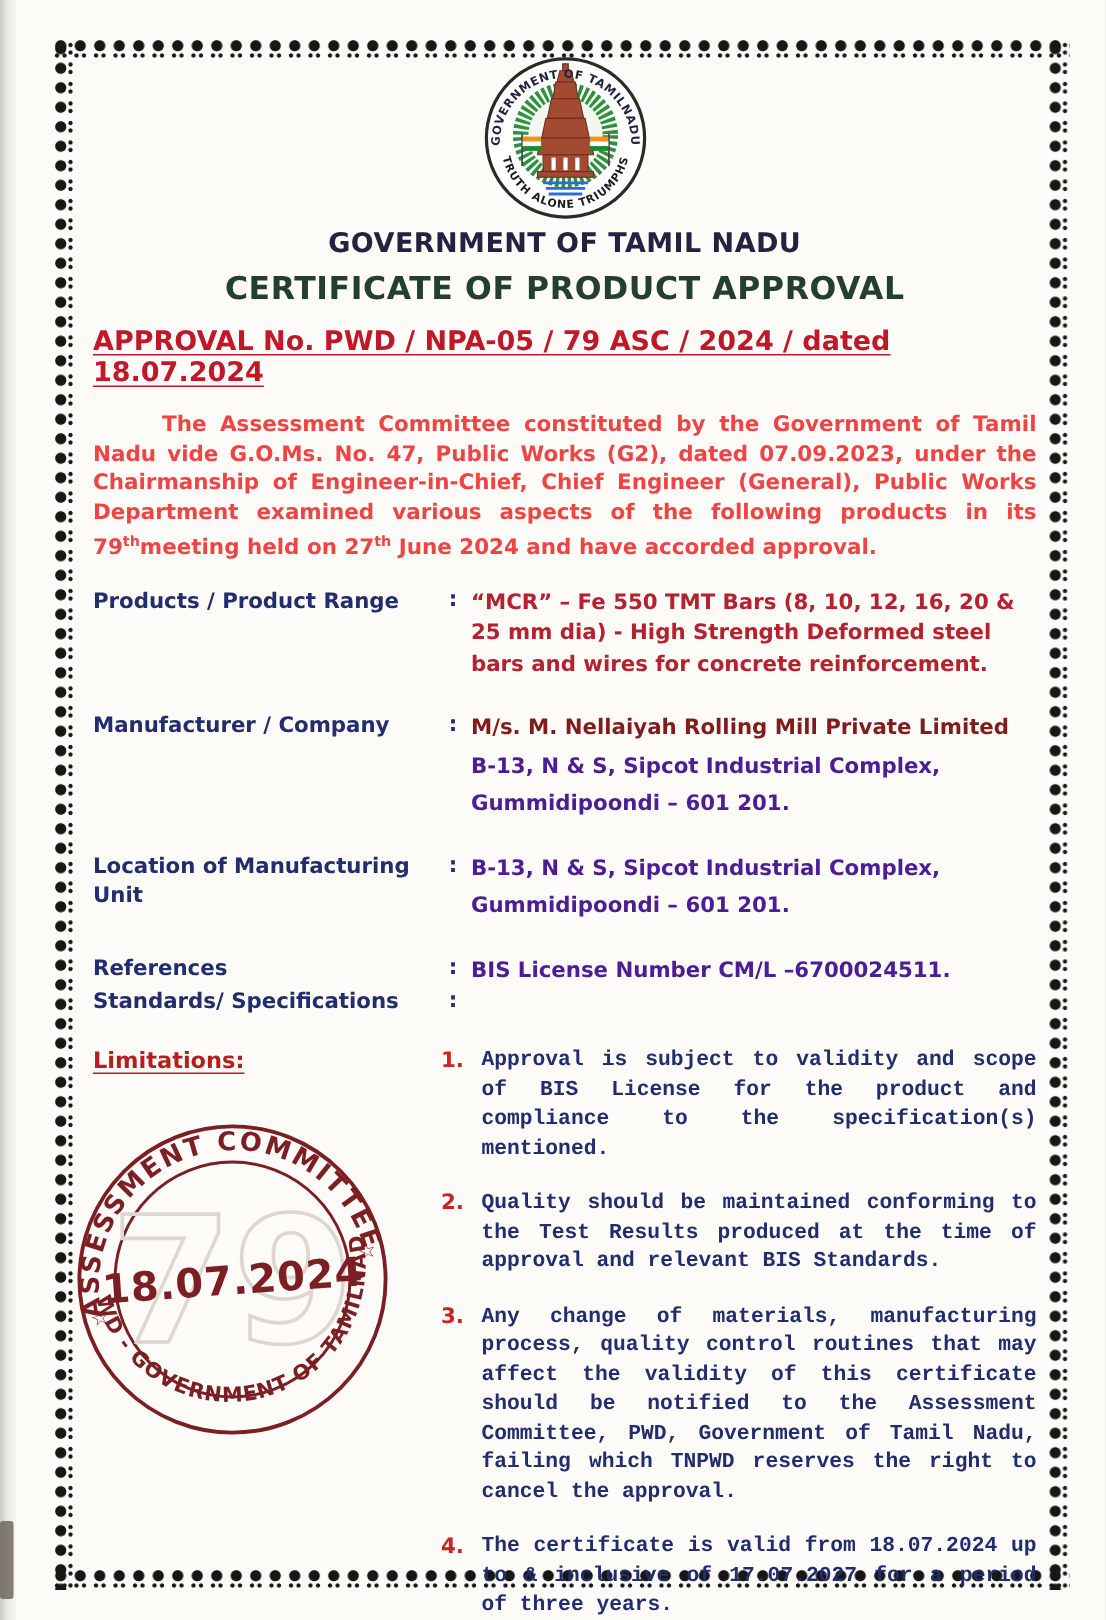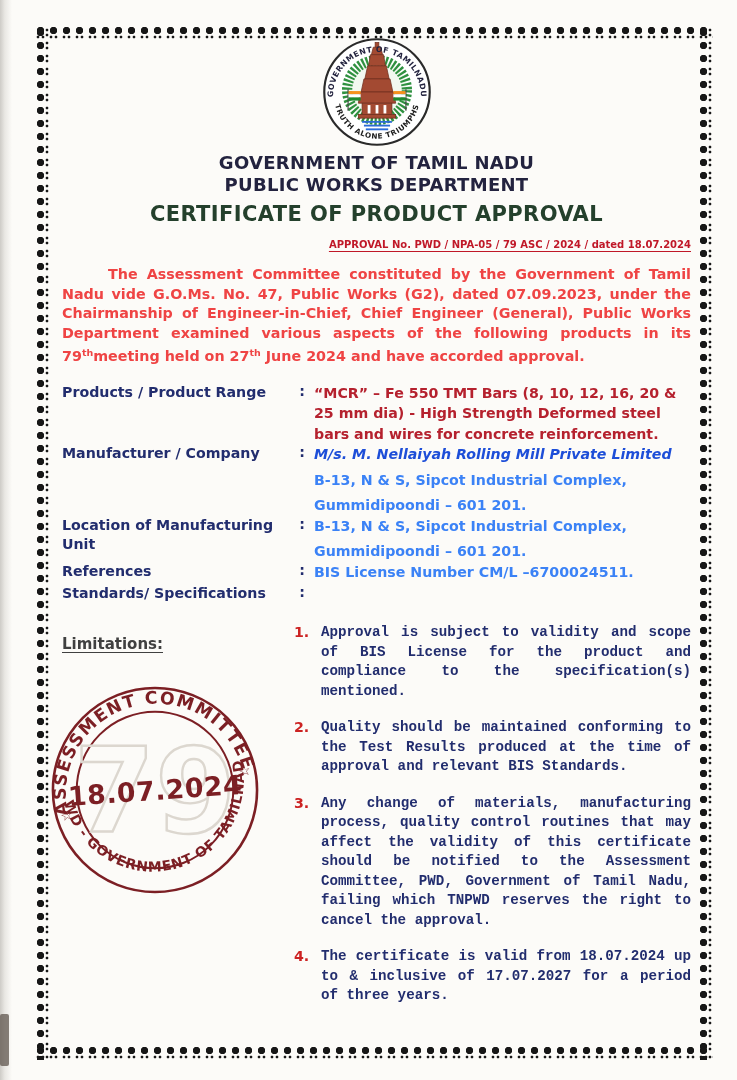--- a/index.html
+++ b/index.html
@@ -30,43 +30,43 @@
     background-size:14px 13px;background-repeat:repeat-y;}
   .orn-v.left{left:36px;}
   .orn-v.right{right:24px;}
 
   .content{position:absolute;left:62px;right:46px;top:36px;}
 
   .emblem-wrap{text-align:center;}
   .header-line{font-weight:bold;color:#23233f;text-align:center;font-size:18px;line-height:22px;letter-spacing:.3px;}
   .header-line.first{}
   .cert-title{font-weight:bold;color:#24402c;text-align:center;font-size:21px;letter-spacing:.4px;margin-top:6px;}
-  .approval-line{font-weight:bold;color:#c01828;text-align:right;font-size:10px;margin-top:13px;
+  .approval-line{font-weight:bold;color:#c01828;text-align:left;font-size:18px;margin-top:13px;
     text-decoration:underline;text-underline-offset:3px;}
 
   .intro{margin-top:15px;color:#ef4444;font-weight:bold;font-size:14.3px;line-height:19.5px;
     text-align:justify;text-indent:46px;}
   .sup{font-size:9.5px;vertical-align:5px;}
 
   .fields{margin-top:16px;}
   .field-row{display:flex;align-items:flex-start;}
   .f-label{width:228px;font-weight:bold;color:#222d6e;font-size:14.2px;line-height:19px;flex:none;}
   .f-colon{width:24px;text-align:center;font-weight:bold;color:#222d6e;font-size:14.2px;flex:none;}
   .f-value{flex:1;font-weight:bold;font-size:14.2px;}
   .val-red{color:#b5212e;line-height:20.5px;}
-  .val-navy{color:#3b82f6;line-height:20.5px;}
-  .val-green{color:#1d4ed8;line-height:20.5px;font-style:italic;}
-  .gap-lg{}
+  .val-navy{color:#4c1d95;line-height:20.5px;}
+  .val-green{color:#7f1d1d;line-height:20.5px;}
+  .gap-lg{margin-top:22px;}
   .gap-md{margin-top:2px;}
   .addr-line{margin-top:5px;}
 
   .limitations{margin-top:20px;display:flex;}
   .lim-left{width:232px;flex:none;}
-  .lim-heading{font-weight:bold;color:#404040;font-size:15px;
-    text-decoration:underline;text-underline-offset:3px;margin-top:12px;}
+  .lim-heading{font-weight:bold;color:#b91c1c;font-size:15px;
+    text-decoration:underline;text-underline-offset:3px;}
   .stamp-wrap{margin-top:28px;margin-left:-16px;}
   .lim-right{flex:1;}
   .lim-item{display:flex;margin-bottom:17px;}
   .lim-item:last-child{margin-bottom:0;}
   .lim-num{width:27px;flex:none;font-weight:bold;color:#cc2222;font-size:14.2px;line-height:19.5px;}
   .lim-text{flex:1;font-weight:bold;color:#222d6e;font-size:14.2px;line-height:19.5px;text-align:justify;font-family:Liberation Mono, monospace;}
 </style>
 </head>
 <body>
 
@@ -124,21 +124,20 @@
         <text font-size="8.3" font-weight="bold" fill="#23233f" letter-spacing="0.5">
           <textPath href="#emArcT" startOffset="50%" text-anchor="middle">GOVERNMENT OF TAMILNADU</textPath>
         </text>
         <text font-size="7.8" font-weight="bold" fill="#1a1a1a" letter-spacing="0.7">
           <textPath href="#emArcB" startOffset="50%" text-anchor="middle">TRUTH ALONE TRIUMPHS</textPath>
         </text>
       </svg>
     </div>
 
     <div class="header-line first">GOVERNMENT OF TAMIL NADU</div>
-    <div class="header-line">PUBLIC WORKS DEPARTMENT</div>
 
     <div class="cert-title">CERTIFICATE OF PRODUCT APPROVAL</div>
 
     <div class="approval-line">APPROVAL No. PWD / NPA-05 / 79 ASC / 2024 / dated 18.07.2024</div>
 
     <p class="intro"><span>The Assessment Committee constituted by the Government of Tamil Nadu vide G.O.Ms. No. 47, Public Works (G2), dated 07.09.2023, under the Chairmanship of Engineer-in-Chief, Chief Engineer (General), Public Works Department examined various aspects of the following products in its 79</span><span class="sup">th</span><span>meeting held on 27</span><span class="sup">th</span><span> June 2024 and have accorded approval.</span></p>
 
     <div class="fields">
 
       <div class="field-row">

